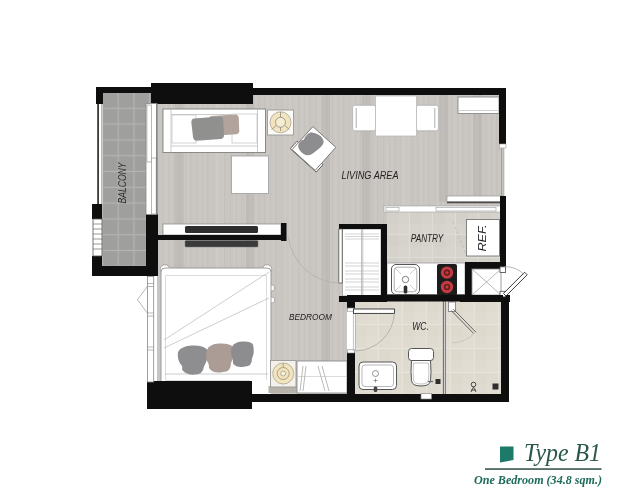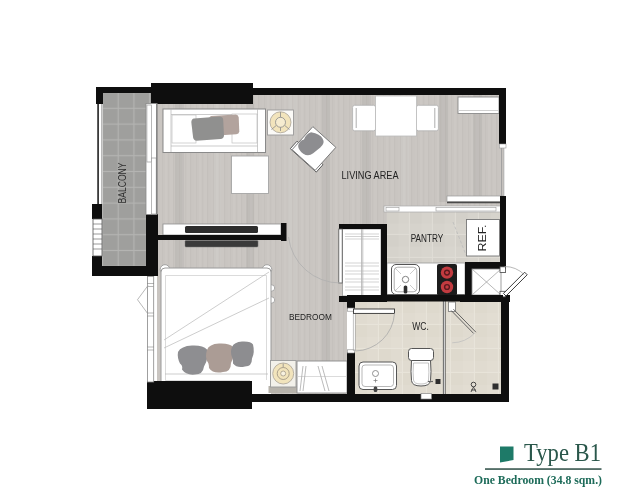--- a/index.html
+++ b/index.html
@@ -1,16 +1,16 @@
 <!DOCTYPE html>
 <html><head>
 <meta charset="utf-8">
 <style>
 html,body{margin:0;padding:0;background:#ffffff;}
-#page{width:617px;height:500px;position:relative;background:#fff;overflow:hidden;}
+#page{width:617px;height:500px;position:relative;background:#fff;overflow:hidden;font-style:italic;}
 svg{display:block;}
 text{font-family:"Liberation Sans",sans-serif;}
 .ftserif{font-family:"Liberation Serif",serif;}
 </style>
 </head>
 <body>
 <div id="page">
 <svg width="617" height="500" viewBox="0 0 617 500">
 <defs>
 <pattern id="wood" width="17" height="300" patternUnits="userSpaceOnUse">

